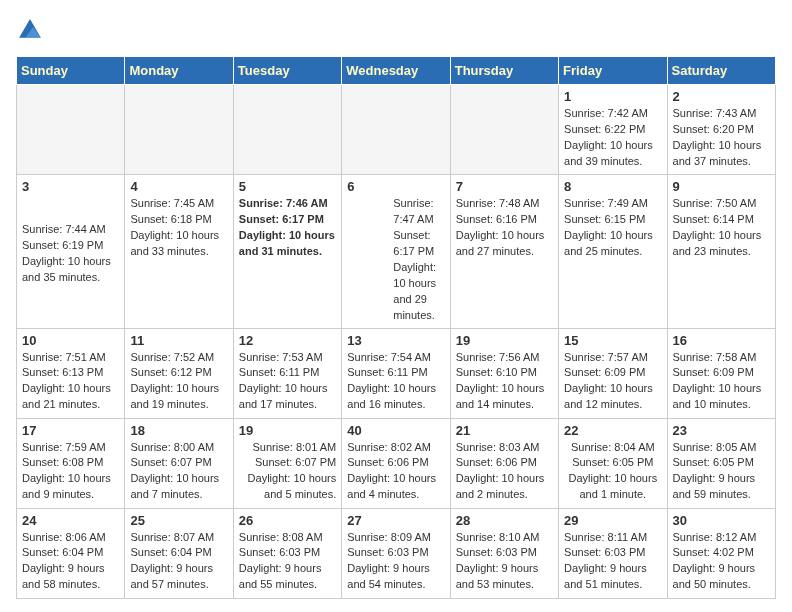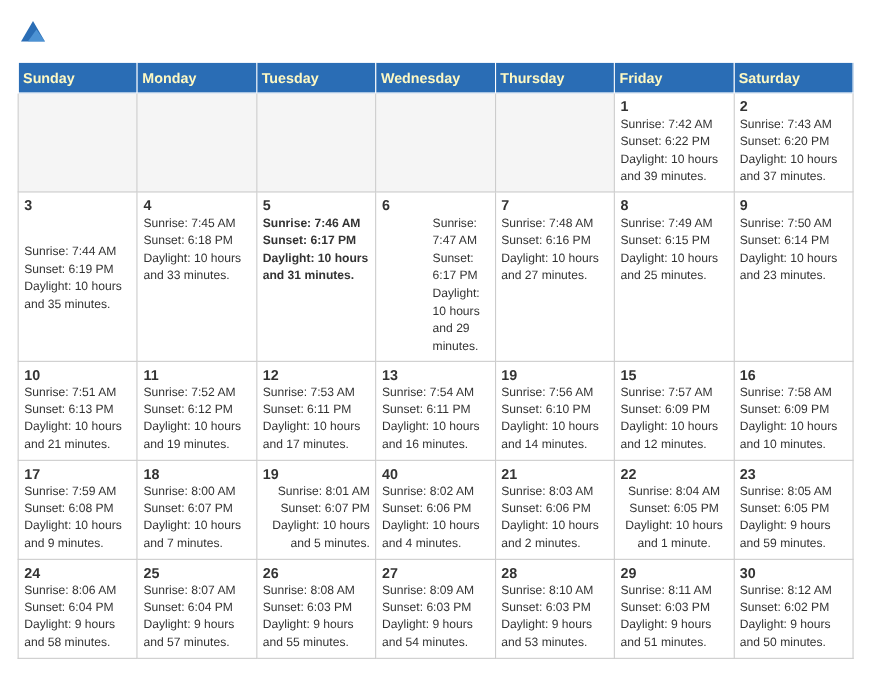--- a/index.html
+++ b/index.html
@@ -292,18 +292,18 @@
         </td>
         <td>
           <span class="day-num">29</span>
           <div class="day-info" style="white-space: pre-line;">Sunrise: 8:11 AM
 Sunset: 6:03 PM
 Daylight: 9 hours and 51 minutes.</div>
         </td>
         <td>
           <span class="day-num">30</span>
           <div class="day-info" style="white-space: pre-line;">Sunrise: 8:12 AM
-Sunset: 6:02 PM
+Sunset: 4:02 PM
 Daylight: 9 hours and 50 minutes.</div>
         </td>
       </tr>
     </tbody>
 </table>
 
 </body></html>

